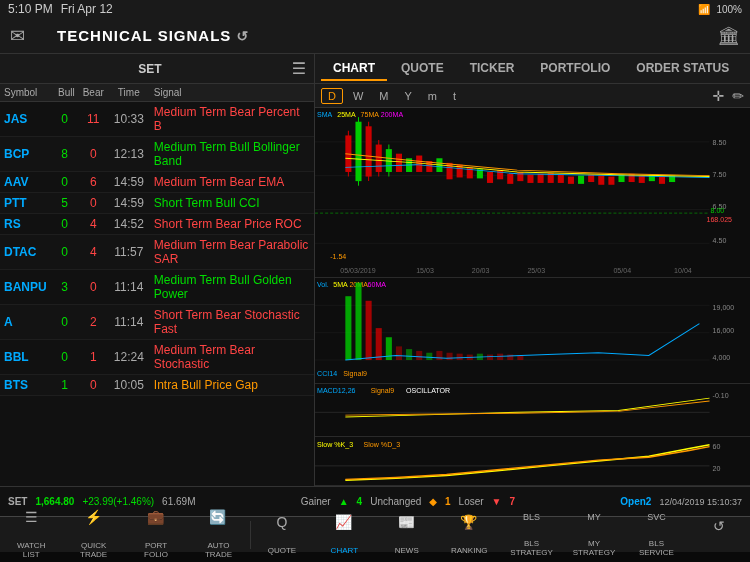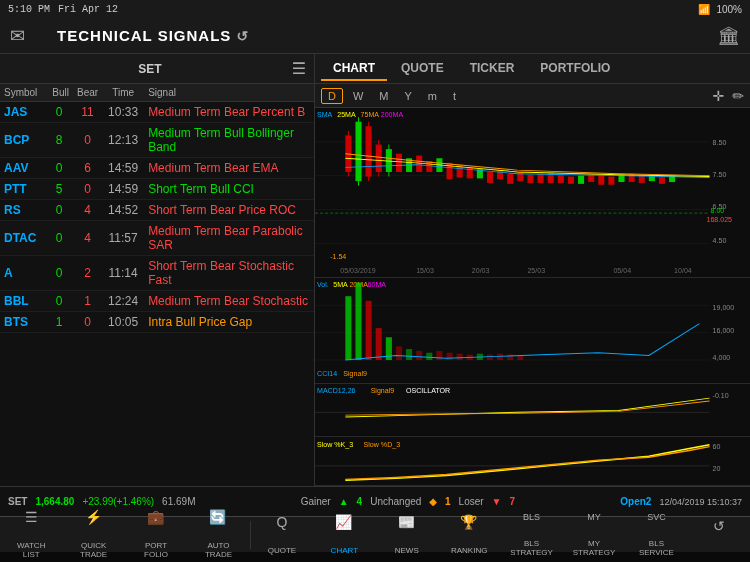--- a/index.html
+++ b/index.html
@@ -1,20 +1,20 @@
 <!DOCTYPE html>
 <html><head>
   <meta charset="utf-8">
   <style>
     * { box-sizing: border-box; margin: 0; padding: 0; }
     body { background: #0a0a0a; color: #fff; font-family: Arial, sans-serif; font-size: 11px; width: 750px; height: 562px; overflow: hidden; }
 
     
     #status-bar { background: #1a1a1a; display: flex; justify-content: space-between; align-items: center; padding: 2px 8px; height: 18px; }
-    #status-bar .left { display: flex; gap: 8px; align-items: center; font-size: 10px; color: #ccc; font-family: Liberation Mono, monospace; }
+    #status-bar .left { display: flex; gap: 8px; align-items: center; font-size: 12px; color: #ccc; }
     #status-bar .right { display: flex; gap: 6px; align-items: center; font-size: 10px; color: #ccc; }
 
     
     #header { background: #1a1a1a; display: flex; align-items: center; justify-content: space-between; padding: 4px 10px; height: 36px; border-bottom: 1px solid #333; }
     #header .title { color: #fff; font-size: 15px; font-weight: bold; letter-spacing: 1px; text-align: left; flex: 1; padding-left: 32px; }
 
     
     #main { display: flex; height: calc(562px - 18px - 36px - 40px - 36px); }
 
     
@@ -155,20 +155,27 @@
       <td class="signal bear-signal">Short Term Bear Price ROC</td>
     </tr>
             <tr>
       <td class="symbol">DTAC</td>
       <td class="bull">0</td>
       <td class="bear">4</td>
       <td class="time">11:57</td>
       <td class="signal bear-signal">Medium Term Bear Parabolic SAR</td>
     </tr>
             <tr>
+      <td class="symbol">BANPU</td>
+      <td class="bull">3</td>
+      <td class="bear">0</td>
+      <td class="time">11:14</td>
+      <td class="signal bull-signal">Medium Term Bull Golden Power</td>
+    </tr>
+            <tr>
       <td class="symbol">A</td>
       <td class="bull">0</td>
       <td class="bear">2</td>
       <td class="time">11:14</td>
       <td class="signal bear-signal">Short Term Bear Stochastic Fast</td>
     </tr>
             <tr>
       <td class="symbol">BBL</td>
       <td class="bull">0</td>
       <td class="bear">1</td>
@@ -187,20 +194,21 @@
     </div>
   </div>
 
   <div id="right-panel">
 
     <div id="tab-bar">
       <div class="tab active">CHART</div>
       <div class="tab">QUOTE</div>
       <div class="tab">TICKER</div>
       <div class="tab">PORTFOLIO</div>
+      <div class="tab">ORDER STATUS</div>
     </div>
 
     <div id="chart-sub-tabs">
       <div class="sub-tab active">D</div>
       <div class="sub-tab">W</div>
       <div class="sub-tab">M</div>
       <div class="sub-tab">Y</div>
       <div class="sub-tab">m</div>
       <div class="sub-tab">t</div>
       <div class="chart-icons">

